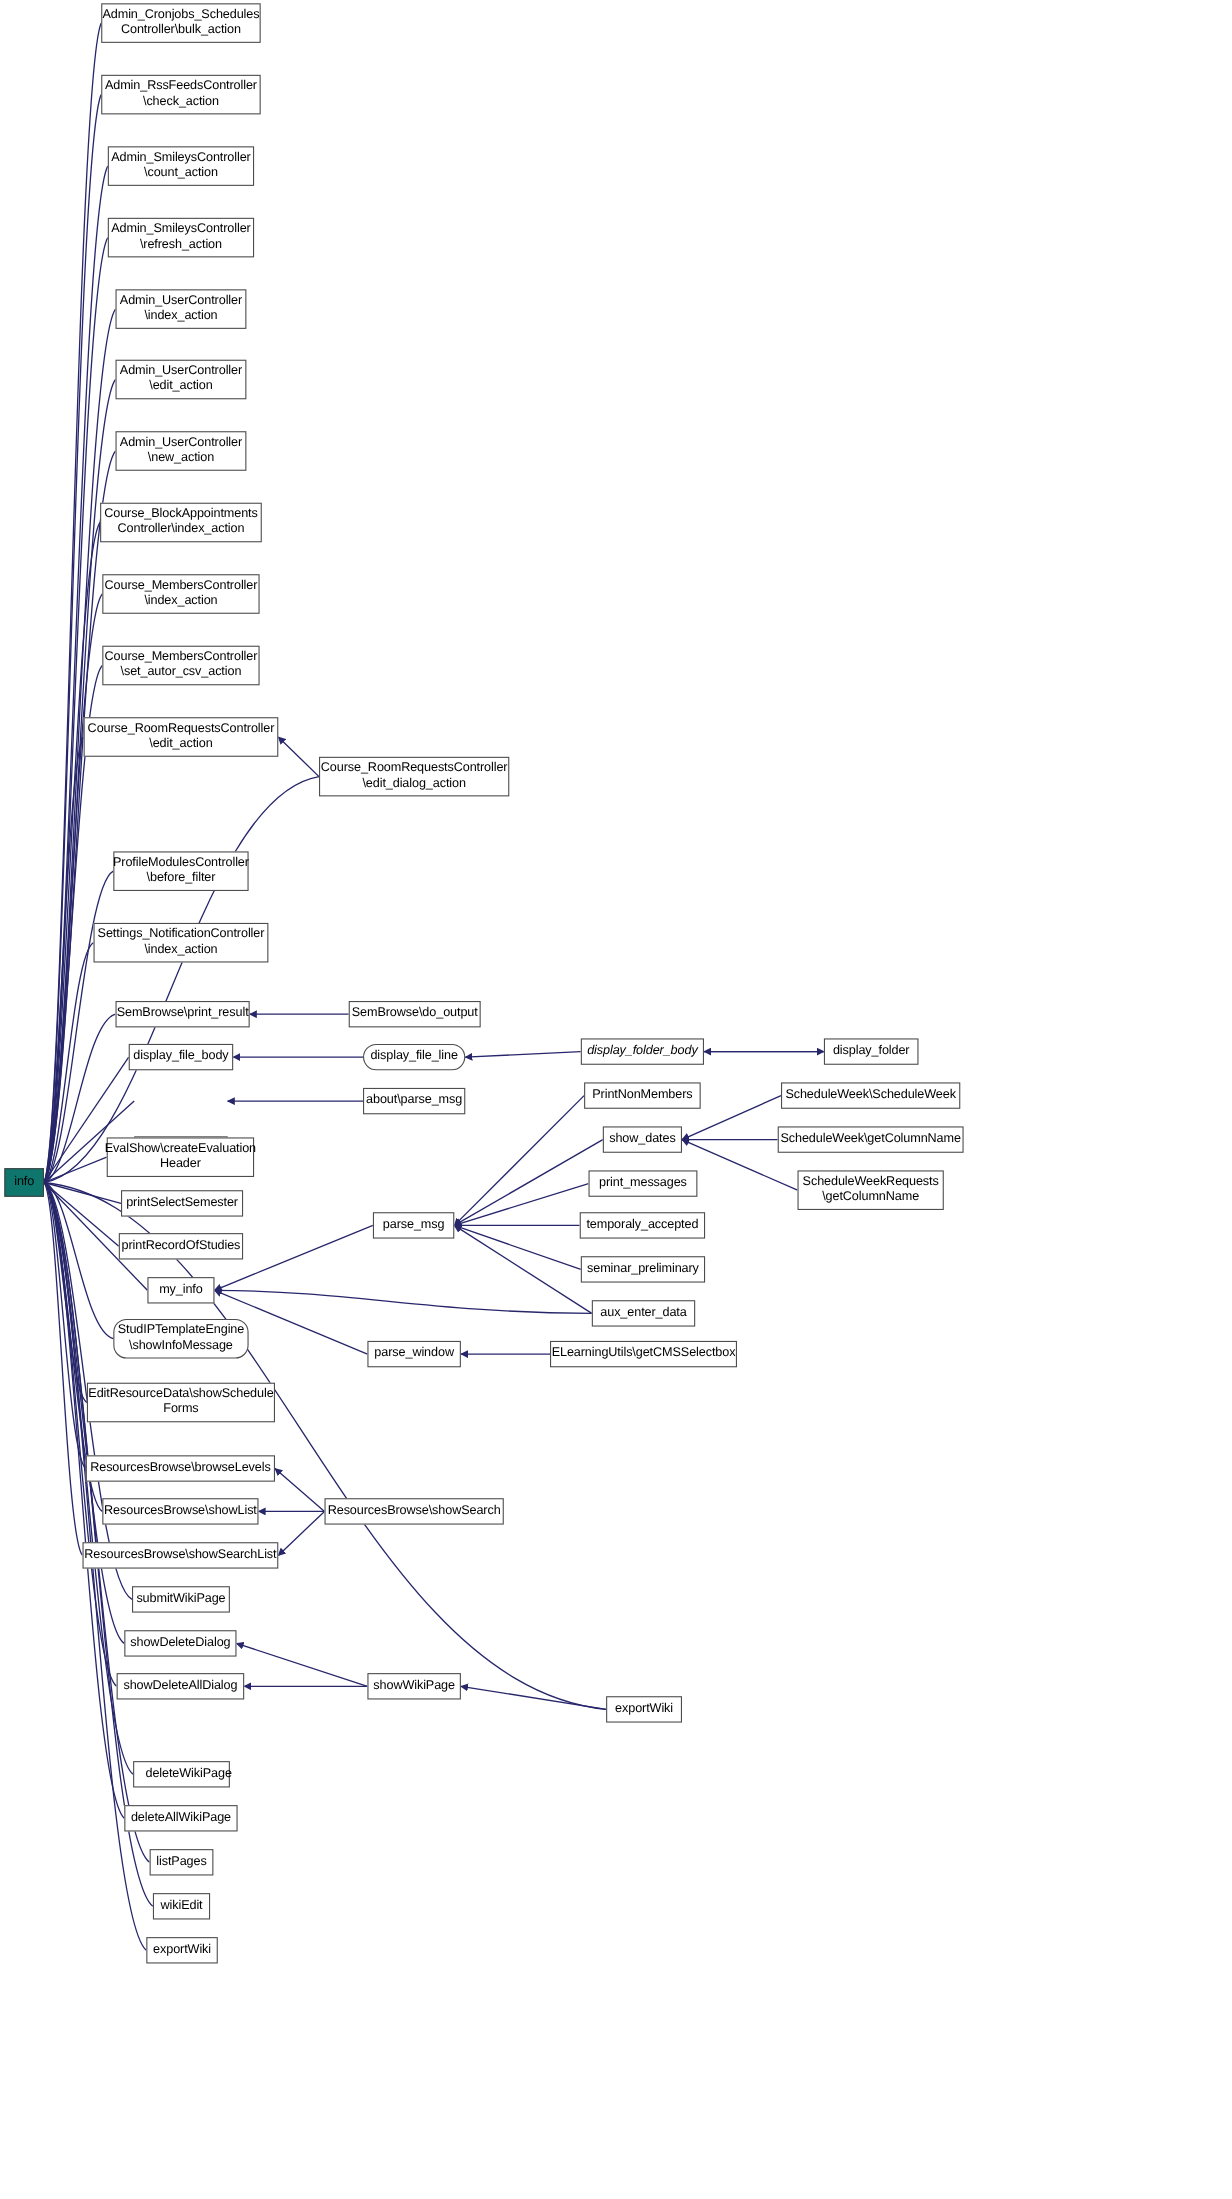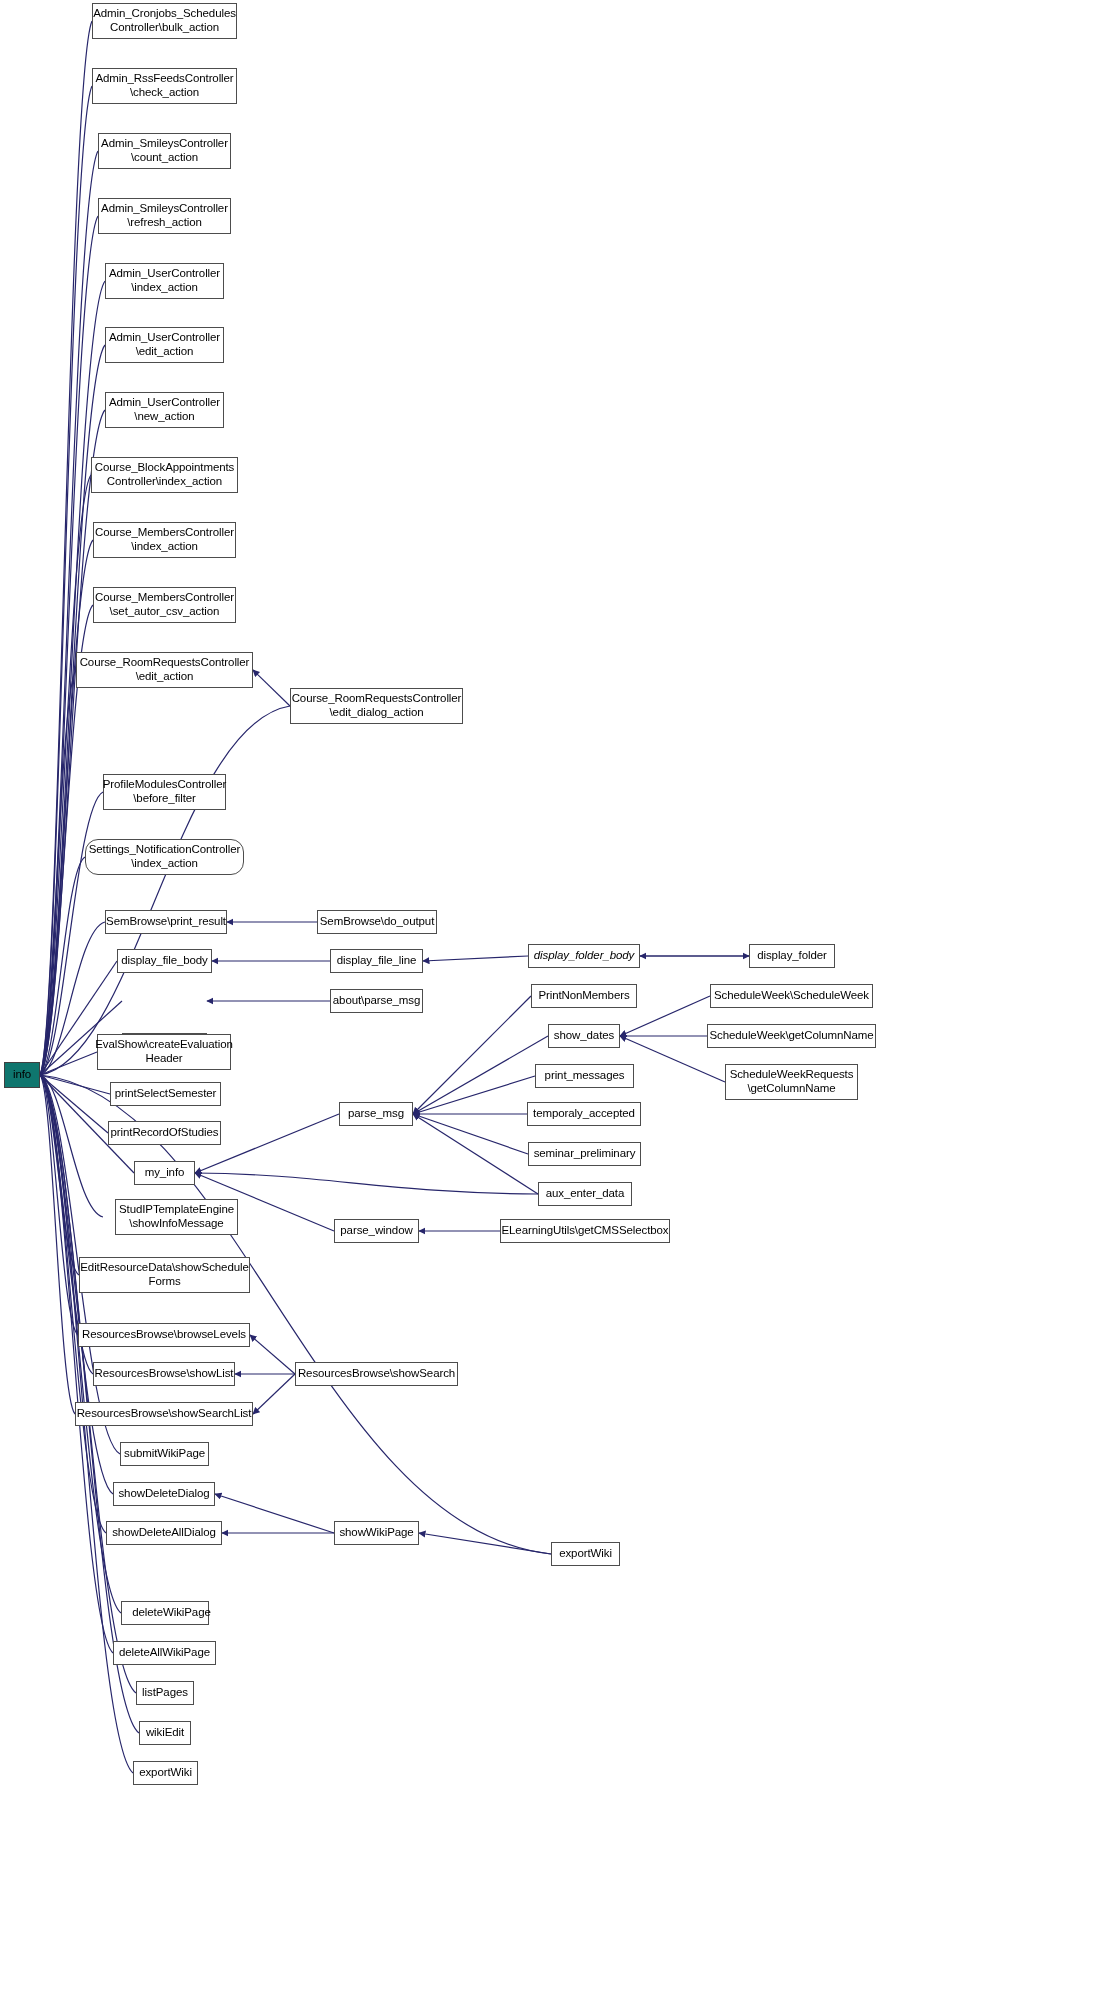--- a/index.html
+++ b/index.html
@@ -105,26 +105,26 @@
       <div class="node" style="left: 93px; top: 522px; width: 143px; height: 36px;">Course_MembersController
 \index_action</div>
       <div class="node" style="left: 93px; top: 587px; width: 143px; height: 36px;">Course_MembersController
 \set_autor_csv_action</div>
       <div class="node" style="left: 76px; top: 652px; width: 177px; height: 36px;">Course_RoomRequestsController
 \edit_action</div>
       <div class="node" style="left: 290px; top: 688px; width: 173px; height: 36px;">Course_RoomRequestsController
 \edit_dialog_action</div>
       <div class="node" style="left: 103px; top: 774px; width: 123px; height: 36px;">ProfileModulesController
 \before_filter</div>
-      <div class="node" style="left: 85px; top: 839px; width: 159px; height: 36px; border-radius: 13px;">Settings_NotificationController
+      <div class="node" style="left: 85px; top: 839px; width: 159px; height: 36px;">Settings_NotificationController
 \index_action</div>
       <div class="node" style="left: 105px; top: 910px; width: 122px; height: 24px;">SemBrowse\print_result</div>
       <div class="node" style="left: 317px; top: 910px; width: 120px; height: 24px;">SemBrowse\do_output</div>
       <div class="node" style="left: 117px; top: 949px; width: 95px; height: 24px;">display_file_body</div>
-      <div class="node" style="left: 330px; top: 949px; width: 93px; height: 24px;">display_file_line</div>
+      <div class="node" style="left: 330px; top: 949px; width: 93px; height: 24px; border-radius: 12px;">display_file_line</div>
       <div class="node" style="left: 528px; top: 944px; width: 112px; height: 24px; font-style: italic;">display_folder_body</div>
       <div class="node" style="left: 749px; top: 944px; width: 86px; height: 24px;">display_folder</div>
       <div class="node" style="left: 122px; top: 989px; width: 85px; height: 24px; margin-top: 44px;">about\my_info</div>
       <div class="node" style="left: 330px; top: 989px; width: 93px; height: 24px;">about\parse_msg</div>
       <div class="node" style="left: 531px; top: 984px; width: 106px; height: 24px;">PrintNonMembers</div>
       <div class="node" style="left: 710px; top: 984px; width: 163px; height: 24px;">ScheduleWeek\ScheduleWeek</div>
       <div class="node" style="left: 548px; top: 1024px; width: 72px; height: 24px;">show_dates</div>
       <div class="node" style="left: 707px; top: 1024px; width: 169px; height: 24px;">ScheduleWeek\getColumnName</div>
       <div class="node" style="left: 97px; top: 1034px; width: 134px; height: 36px;">EvalShow\createEvaluation
 Header</div>
@@ -133,21 +133,21 @@
       <div class="node" style="left: 535px; top: 1064px; width: 99px; height: 24px;">print_messages</div>
       <div class="node" style="left: 110px; top: 1082px; width: 111px; height: 24px;">printSelectSemester</div>
       <div class="node" style="left: 339px; top: 1102px; width: 74px; height: 24px;">parse_msg</div>
       <div class="node" style="left: 527px; top: 1102px; width: 114px; height: 24px;">temporaly_accepted</div>
       <div class="node" style="left: 108px; top: 1121px; width: 113px; height: 24px;">printRecordOfStudies</div>
       <div class="node" style="left: 528px; top: 1142px; width: 113px; height: 24px;">seminar_preliminary</div>
       <div class="node" style="left: 134px; top: 1161px; width: 61px; height: 24px;">my_info</div>
       <div class="node" style="left: 538px; top: 1182px; width: 94px; height: 24px;">aux_enter_data</div>
       <div class="node" style="left: 334px; top: 1219px; width: 85px; height: 24px;">parse_window</div>
       <div class="node" style="left: 500px; top: 1219px; width: 170px; height: 24px;">ELearningUtils\getCMSSelectbox</div>
-      <div class="node" style="left: 115px; top: 1199px; width: 123px; height: 36px;">StudIPTemplateEngine
+      <div class="node" style="left: 103px; top: 1199px; width: 123px; height: 36px; border-radius: 12px;">StudIPTemplateEngine
 \showInfoMessage</div>
       <div class="node" style="left: 79px; top: 1257px; width: 171px; height: 36px;">EditResourceData\showSchedule
 Forms</div>
       <div class="node" style="left: 78px; top: 1323px; width: 172px; height: 24px;">ResourcesBrowse\browseLevels</div>
       <div class="node" style="left: 93px; top: 1362px; width: 142px; height: 24px;">ResourcesBrowse\showList</div>
       <div class="node" style="left: 295px; top: 1362px; width: 163px; height: 24px;">ResourcesBrowse\showSearch</div>
       <div class="node" style="left: 75px; top: 1402px; width: 178px; height: 24px;">ResourcesBrowse\showSearchList</div>
       <div class="node" style="left: 120px; top: 1442px; width: 89px; height: 24px;">submitWikiPage</div>
       <div class="node" style="left: 113px; top: 1482px; width: 102px; height: 24px;">showDeleteDialog</div>
       <div class="node" style="left: 106px; top: 1521px; width: 116px; height: 24px;">showDeleteAllDialog</div>

